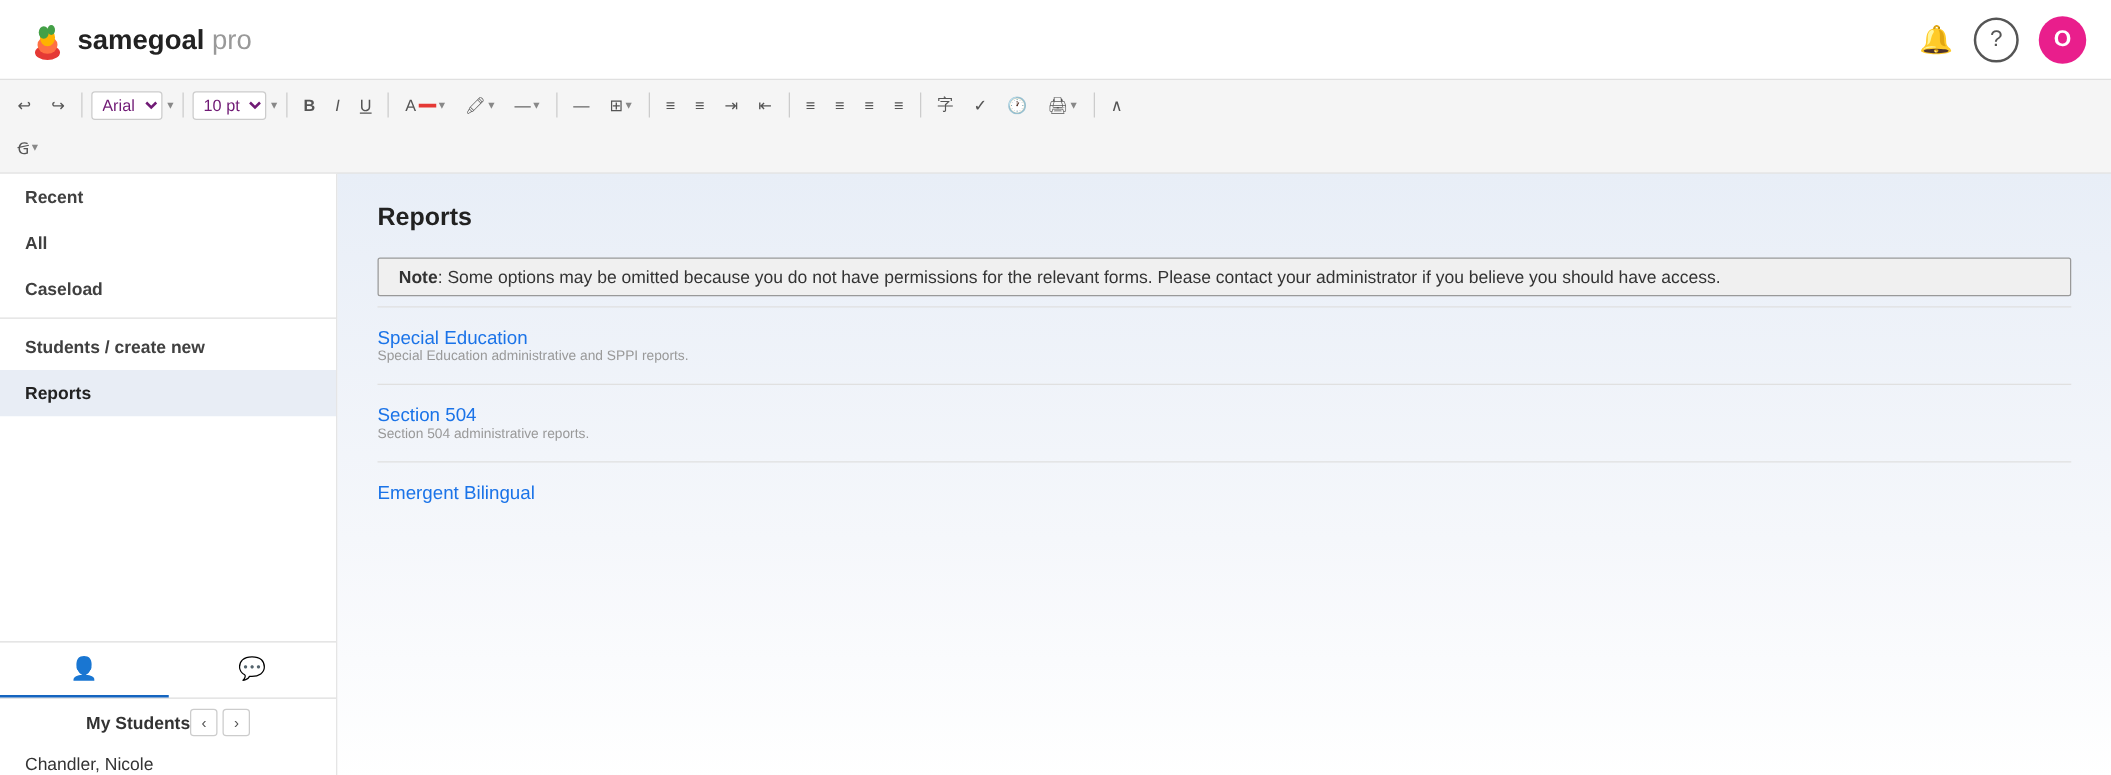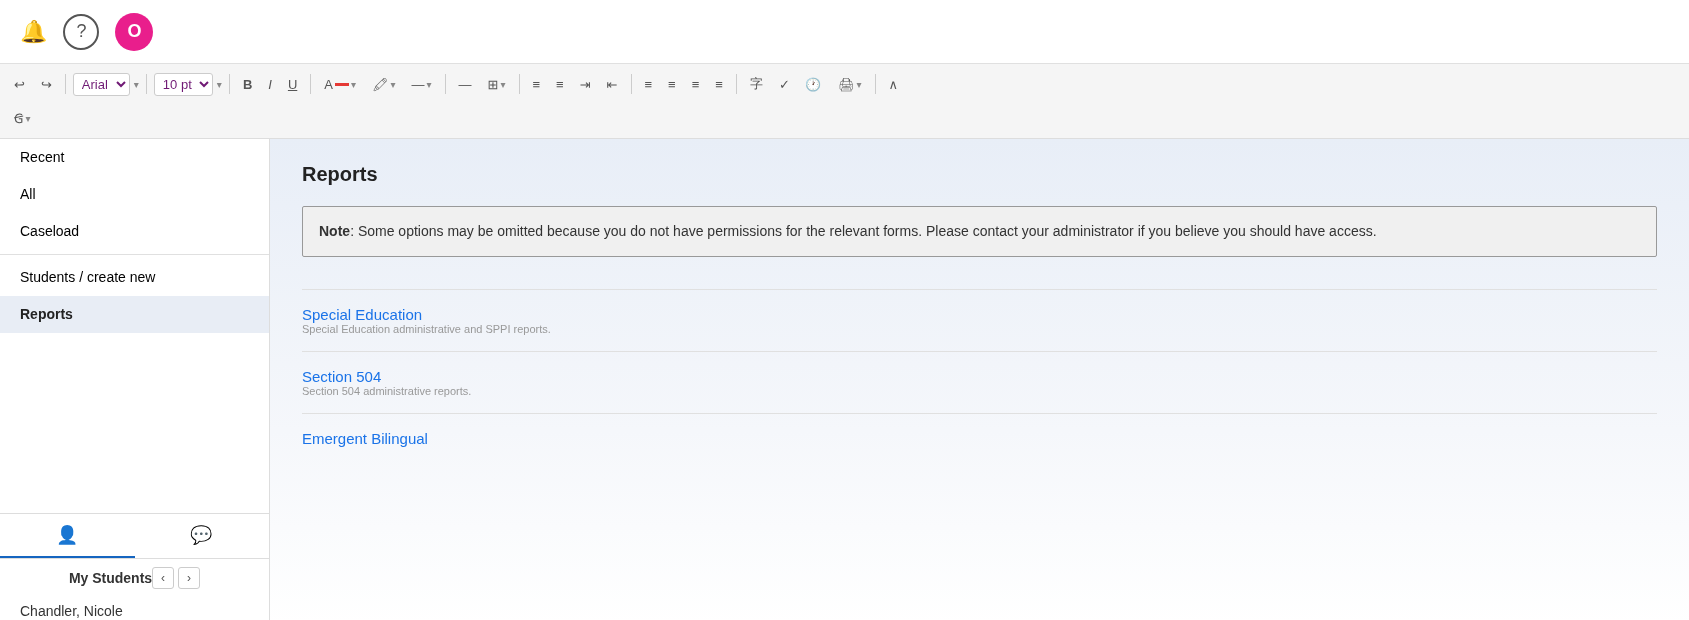--- a/index.html
+++ b/index.html
@@ -134,22 +134,23 @@
       overflow: hidden;
     }
     .sidebar-nav {
       flex: 1;
       overflow-y: auto;
     }
     .sidebar-nav-item {
       padding: 10px 20px;
       cursor: pointer;
       font-size: 14px;
-      color: #000000;
+      color: #404040;
       border-bottom: 1px solid transparent;
+      font-weight: bold;
     }
     .sidebar-nav-item.active {
       background: #e8edf5;
       font-weight: bold;
       color: #222;
     }
     .sidebar-nav-divider {
       height: 1px;
       background: #e0e0e0;
       margin: 4px 0;
@@ -222,22 +223,22 @@
     .page-title {
       font-size: 20px;
       font-weight: bold;
       color: #222;
       margin-bottom: 20px;
     }
     .note-box {
       border: 1px solid #999;
       background: #f0f0f0;
       border-radius: 2px;
-      padding: 14px 16px;
-      margin-bottom: 32px;
+      padding: 4px 16px;
+      margin-bottom: 8px;
       font-size: 14px;
       line-height: 1.5;
       color: #333;
     }
     .note-box strong {
       font-weight: bold;
     }
 
     .report-section {
       border-top: 1px solid #e0e0e0;
@@ -257,20 +258,31 @@
     }
     .report-section-desc {
       color: #999;
       font-size: 11px;
     }
   </style>
 </head>
 <body>
 
 <header class="header">
+  <div class="logo">
+
+    <svg class="logo-icon" viewBox="0 0 36 36">
+      <ellipse cx="18" cy="28" rx="10" ry="6" fill="#e53935"></ellipse>
+      <ellipse cx="18" cy="22" rx="8" ry="7" fill="#ff7043"></ellipse>
+      <ellipse cx="18" cy="16" rx="6" ry="7" fill="#ffb300"></ellipse>
+      <ellipse cx="15" cy="12" rx="4" ry="5" fill="#43a047"></ellipse>
+      <ellipse cx="21" cy="10" rx="3" ry="4" fill="#43a047"></ellipse>
+    </svg>
+    <span class="logo-text">samegoal <span>pro</span></span>
+  </div>
   <div class="header-icons">
     <span class="bell-icon">🔔</span>
     <div class="header-icon-btn">?</div>
     <div class="header-avatar">O</div>
   </div>
 </header>
 
 <div class="toolbar">
   <div class="toolbar-row">
     <button class="tb-btn" title="Undo">↩</button>

